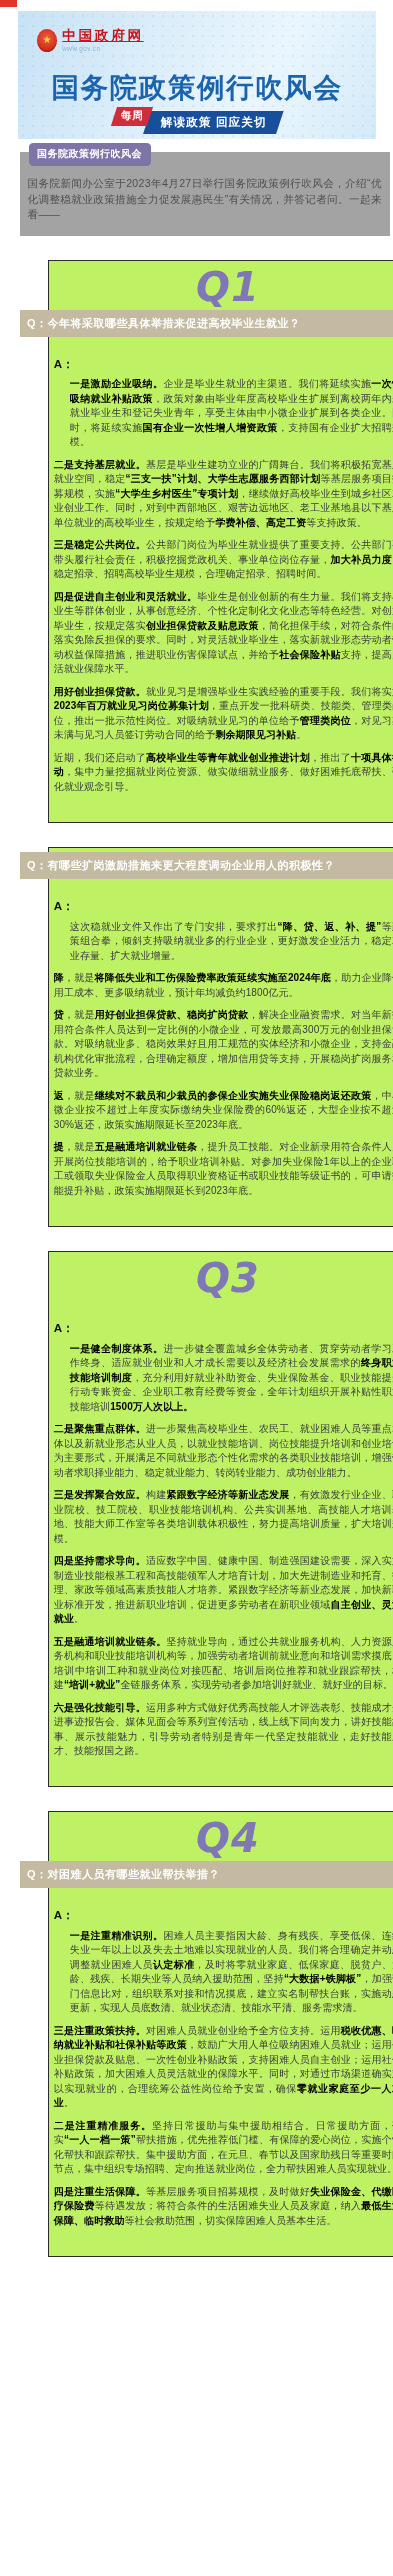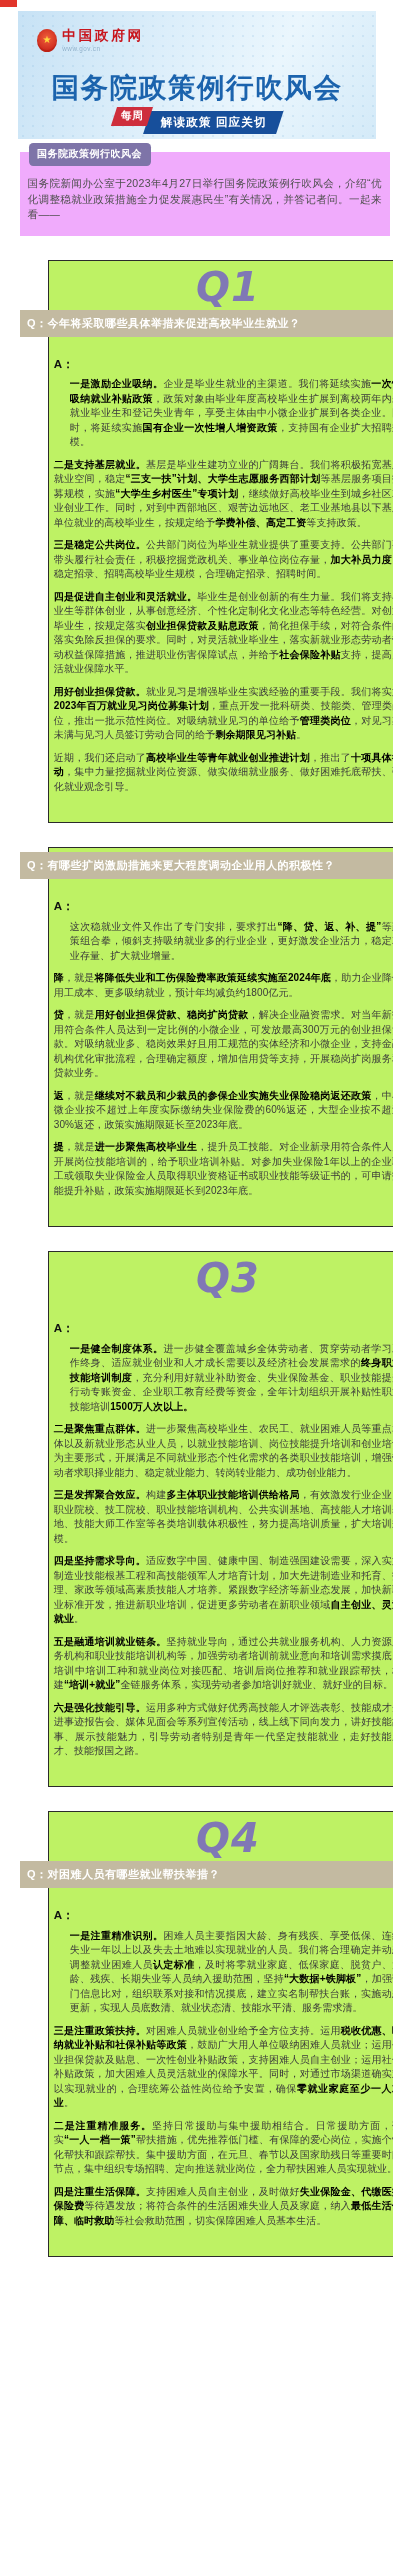--- a/index.html
+++ b/index.html
@@ -11,35 +11,35 @@
   .hero{margin:10.6px 0 0 18px;width:358px;height:128px;position:relative;
         background:linear-gradient(115deg,#c7e2f5 0%,#dceefa 38%,#eaf6fd 68%,#d4eaf8 100%);overflow:hidden;}
   .hero::before{content:"";position:absolute;inset:0;
         background-image:radial-gradient(rgba(125,180,220,.20) 1.1px,transparent 1.4px);
         background-size:10px 10px;pointer-events:none;}
   .brand{position:absolute;left:19px;top:18px;display:flex;align-items:center;gap:5.3px;}
   .emblem{width:20px;height:23px;border-radius:50%;flex:0 0 auto;
         background:radial-gradient(circle at 50% 40%,#f0603c 0%,#cd2a1e 70%);
         display:flex;align-items:center;justify-content:center;
         color:#ffd83d;font-size:10px;line-height:1;box-shadow:inset 0 -2.1px 0 rgba(160,20,10,.35);}
-  .brand-name{color:#c8161e;font-size:13.7px;font-weight:bold;letter-spacing:2.6px;line-height:14.3px;}
+  .brand-name{color:#c8161e;font-size:13.7px;font-weight:bold;letter-spacing:2.6px;line-height:14.3px;text-decoration:underline;}
   .brand-url{color:#92b2cb;font-size:6.3px;margin-top:1.6px;letter-spacing:0.5px;}
   .hero-title{position:absolute;left:0;right:0;top:59px;text-align:center;
         color:#1b63ad;font-size:27.5px;font-weight:bold;letter-spacing:1.6px;white-space:nowrap;}
   .ribbon{position:absolute;left:0;right:0;top:96px;display:flex;justify-content:center;align-items:flex-start;}
   .ribbon-red{background:#ce2e3c;transform:skewX(-18deg);padding:2.1px 6.9px 2.6px;position:relative;z-index:2;margin-right:-3.7px;}
   .ribbon-red>span{display:block;transform:skewX(18deg);color:#fff;font-weight:bold;font-size:10.6px;letter-spacing:0.5px;}
   .ribbon-blue{background:#174f9b;transform:skewX(-18deg);padding:3.7px 13.7px 4.2px;margin-top:3.7px;border-top:1.1px solid #e8f4fb;}
   .ribbon-blue>span{display:block;transform:skewX(18deg);color:#fff;font-weight:bold;font-size:11.6px;letter-spacing:1.1px;}
 
   
   .intro-wrap{position:relative;margin:13.7px 3.2px 0 19.5px;}
   .intro-tag{position:absolute;top:-9px;left:9px;background:#7e74a8;color:#fff;
         font-size:10px;font-weight:bold;padding:4.2px 8.5px;border-radius:4.2px;letter-spacing:0.5px;z-index:2;}
-  .intro-box{background:#f0abfc;padding:24px 8px 13.7px;}
+  .intro-box{background:#a3a3a3;padding:24px 8px 13.7px;}
   .intro-text{color:#4f4f4f;font-size:10.6px;line-height:15.3px;letter-spacing:0.3px;margin:0;text-align:justify;}
 
   
   .qa{margin-top:24px;}
   .qa-box{margin-left:48px;width:360px;border:1.1px solid #2b2b2b;box-sizing:border-box;
         padding-top:4.2px;padding-bottom:27.5px;background:#bef264;}
   .q-label{text-align:center;font-size:40px;line-height:45px;color:#8078b5;
         font-style:italic;font-weight:600;letter-spacing:1.1px;
         font-family:"DejaVu Sans","Liberation Sans",sans-serif;}
   .q-bar{background:#c3baa1;margin:0 -29px;padding:4.8px 10.6px 5.8px 6.9px;position:relative;}
@@ -109,55 +109,55 @@
       <div class="q-bar">
         <span class="q-text">Q：有哪些扩岗激励措施来更大程度调动企业用人的积极性？</span>
       </div>
       <div class="a-area">
         <div class="a-label">A：</div>
         <div class="a-body">
             <p class="ans-p"><span>这次稳就业文件又作出了专门安排，要求打出</span><b>“降、贷、返、补、提”</b><span>等政策组合拳，倾斜支持吸纳就业多的行业企业，更好激发企业活力，稳定就业存量、扩大就业增量。</span></p>
             <p class="ans-p"><b>降</b><span>，就是</span><b>将降低失业和工伤保险费率政策延续实施至2024年底</b><span>，助力企业降低用工成本、更多吸纳就业，预计年均减负约1800亿元。</span></p>
             <p class="ans-p"><b>贷</b><span>，就是</span><b>用好创业担保贷款、稳岗扩岗贷款</b><span>，解决企业融资需求。对当年新招用符合条件人员达到一定比例的小微企业，可发放最高300万元的创业担保贷款。对吸纳就业多、稳岗效果好且用工规范的实体经济和小微企业，支持金融机构优化审批流程，合理确定额度，增加信用贷等支持，开展稳岗扩岗服务和贷款业务。</span></p>
             <p class="ans-p"><b>返</b><span>，就是</span><b>继续对不裁员和少裁员的参保企业实施失业保险稳岗返还政策</b><span>，中小微企业按不超过上年度实际缴纳失业保险费的60%返还，大型企业按不超过30%返还，政策实施期限延长至2023年底。</span></p>
-            <p class="ans-p"><b>提</b><span>，就是</span><b>进一步聚焦高校毕业生</b><span>，提升员工技能。对企业新录用符合条件人员开展岗位技能培训的，给予职业培训补贴。对参加失业保险1年以上的企业职工或领取失业保险金人员取得职业资格证书或职业技能等级证书的，可申请技能提升补贴，政策实施期限延长到2023年底。</span></p>
+            <p class="ans-p"><b>提</b><span>，就是</span><b>五是融通培训就业链条</b><span>，提升员工技能。对企业新录用符合条件人员开展岗位技能培训的，给予职业培训补贴。对参加失业保险1年以上的企业职工或领取失业保险金人员取得职业资格证书或职业技能等级证书的，可申请技能提升补贴，政策实施期限延长到2023年底。</span></p>
           </div>
       </div>
     </div>
   </section>
 
   <section class="qa">
     <div class="qa-box">
       <div class="q-label">Q3</div>
       <div class="a-area">
         <div class="a-label">A：</div>
         <div class="a-body">
             <p class="ans-p"><b>一是健全制度体系。</b><span>进一步健全覆盖城乡全体劳动者、贯穿劳动者学习工作终身、适应就业创业和人才成长需要以及经济社会发展需求的</span><b>终身职业技能培训制度</b><span>，充分利用好就业补助资金、失业保险基金、职业技能提升行动专账资金、企业职工教育经费等资金，全年计划组织开展补贴性职业技能培训</span><b>1500万人次以上。</b></p>
             <p class="ans-p"><b>二是聚焦重点群体。</b><span>进一步聚焦高校毕业生、农民工、就业困难人员等重点群体以及新就业形态从业人员，以就业技能培训、岗位技能提升培训和创业培训为主要形式，开展满足不同就业形态个性化需求的各类职业技能培训，增强劳动者求职择业能力、稳定就业能力、转岗转业能力、成功创业能力。</span></p>
-            <p class="ans-p"><b>三是发挥聚合效应。</b><span>构建</span><b>多主体职业技能培训供给格局</b><span>，有效激发行业企业、职业院校、技工院校、职业技能培训机构、公共实训基地、高技能人才培训基地、技能大师工作室等各类培训载体积极性，努力提高培训质量，扩大培训规模。</span></p>
+            <p class="ans-p"><b>三是发挥聚合效应。</b><span>构建</span><b>紧跟数字经济等新业态发展</b><span>，有效激发行业企业、职业院校、技工院校、职业技能培训机构、公共实训基地、高技能人才培训基地、技能大师工作室等各类培训载体积极性，努力提高培训质量，扩大培训规模。</span></p>
             <p class="ans-p"><b>四是坚持需求导向。</b><span>适应数字中国、健康中国、制造强国建设需要，深入实施制造业技能根基工程和高技能领军人才培育计划，加大先进制造业和托育、护理、家政等领域高素质技能人才培养。紧跟数字经济等新业态发展，加快新职业标准开发，推进新职业培训，促进更多劳动者在新职业领域</span><b>自主创业、灵活就业</b><span>。</span></p>
             <p class="ans-p"><b>五是融通培训就业链条。</b><span>坚持就业导向，通过公共就业服务机构、人力资源服务机构和职业技能培训机构等，加强劳动者培训前就业意向和培训需求摸底、培训中培训工种和就业岗位对接匹配、培训后岗位推荐和就业跟踪帮扶，构建</span><b>“培训+就业”</b><span>全链服务体系，实现劳动者参加培训好就业、就好业的目标。</span></p>
             <p class="ans-p"><b>六是强化技能引导。</b><span>运用多种方式做好优秀高技能人才评选表彰、技能成才先进事迹报告会、媒体见面会等系列宣传活动，线上线下同向发力，讲好技能故事、展示技能魅力，引导劳动者特别是青年一代坚定技能就业，走好技能成才、技能报国之路。</span></p>
           </div>
       </div>
     </div>
   </section>
 
   <section class="qa">
     <div class="qa-box">
       <div class="q-label">Q4</div>
       <div class="q-bar">
         <span class="q-text">Q：对困难人员有哪些就业帮扶举措？</span>
       </div>
       <div class="a-area">
         <div class="a-label">A：</div>
         <div class="a-body">
             <p class="ans-p"><b>一是注重精准识别。</b><span>困难人员主要指因大龄、身有残疾、享受低保、连续失业一年以上以及失去土地难以实现就业的人员。我们将合理确定并动态调整就业困难人员</span><b>认定标准</b><span>，及时将零就业家庭、低保家庭、脱贫户、大龄、残疾、长期失业等人员纳入援助范围，坚持</span><b>“大数据+铁脚板”</b><span>，加强部门信息比对，组织联系对接和情况摸底，建立实名制帮扶台账，实施动态更新，实现人员底数清、就业状态清、技能水平清、服务需求清。</span></p>
             <p class="ans-p"><b>三是注重政策扶持。</b><span>对困难人员就业创业给予全方位支持。运用</span><b>税收优惠、吸纳就业补贴和社保补贴等政策</b><span>，鼓励广大用人单位吸纳困难人员就业；运用创业担保贷款及贴息、一次性创业补贴政策，支持困难人员自主创业；运用社保补贴政策，加大困难人员灵活就业的保障水平。同时，对通过市场渠道确实难以实现就业的，合理统筹公益性岗位给予安置，确保</span><b>零就业家庭至少一人就业</b><span>。</span></p>
             <p class="ans-p"><b>二是注重精准服务。</b><span>坚持日常援助与集中援助相结合。日常援助方面，落实</span><b>“一人一档一策”</b><span>帮扶措施，优先推荐低门槛、有保障的爱心岗位，实施个性化帮扶和跟踪帮扶。集中援助方面，在元旦、春节以及国家助残日等重要时间节点，集中组织专场招聘、定向推送就业岗位，全力帮扶困难人员实现就业。</span></p>
-            <p class="ans-p"><b>四是注重生活保障。</b><span>支持困难人员自主创业，及时做好</span><b>失业保险金、代缴医疗保险费</b><span>等待遇发放；将符合条件的生活困难失业人员及家庭，纳入</span><b>最低生活保障、临时救助</b><span>等社会救助范围，切实保障困难人员基本生活。</span></p>
+            <p class="ans-p"><b>四是注重生活保障。</b><span>等基层服务项目招募规模，及时做好</span><b>失业保险金、代缴医疗保险费</b><span>等待遇发放；将符合条件的生活困难失业人员及家庭，纳入</span><b>最低生活保障、临时救助</b><span>等社会救助范围，切实保障困难人员基本生活。</span></p>
           </div>
       </div>
     </div>
   </section>
 
 </div>
 
 
 </body></html>

